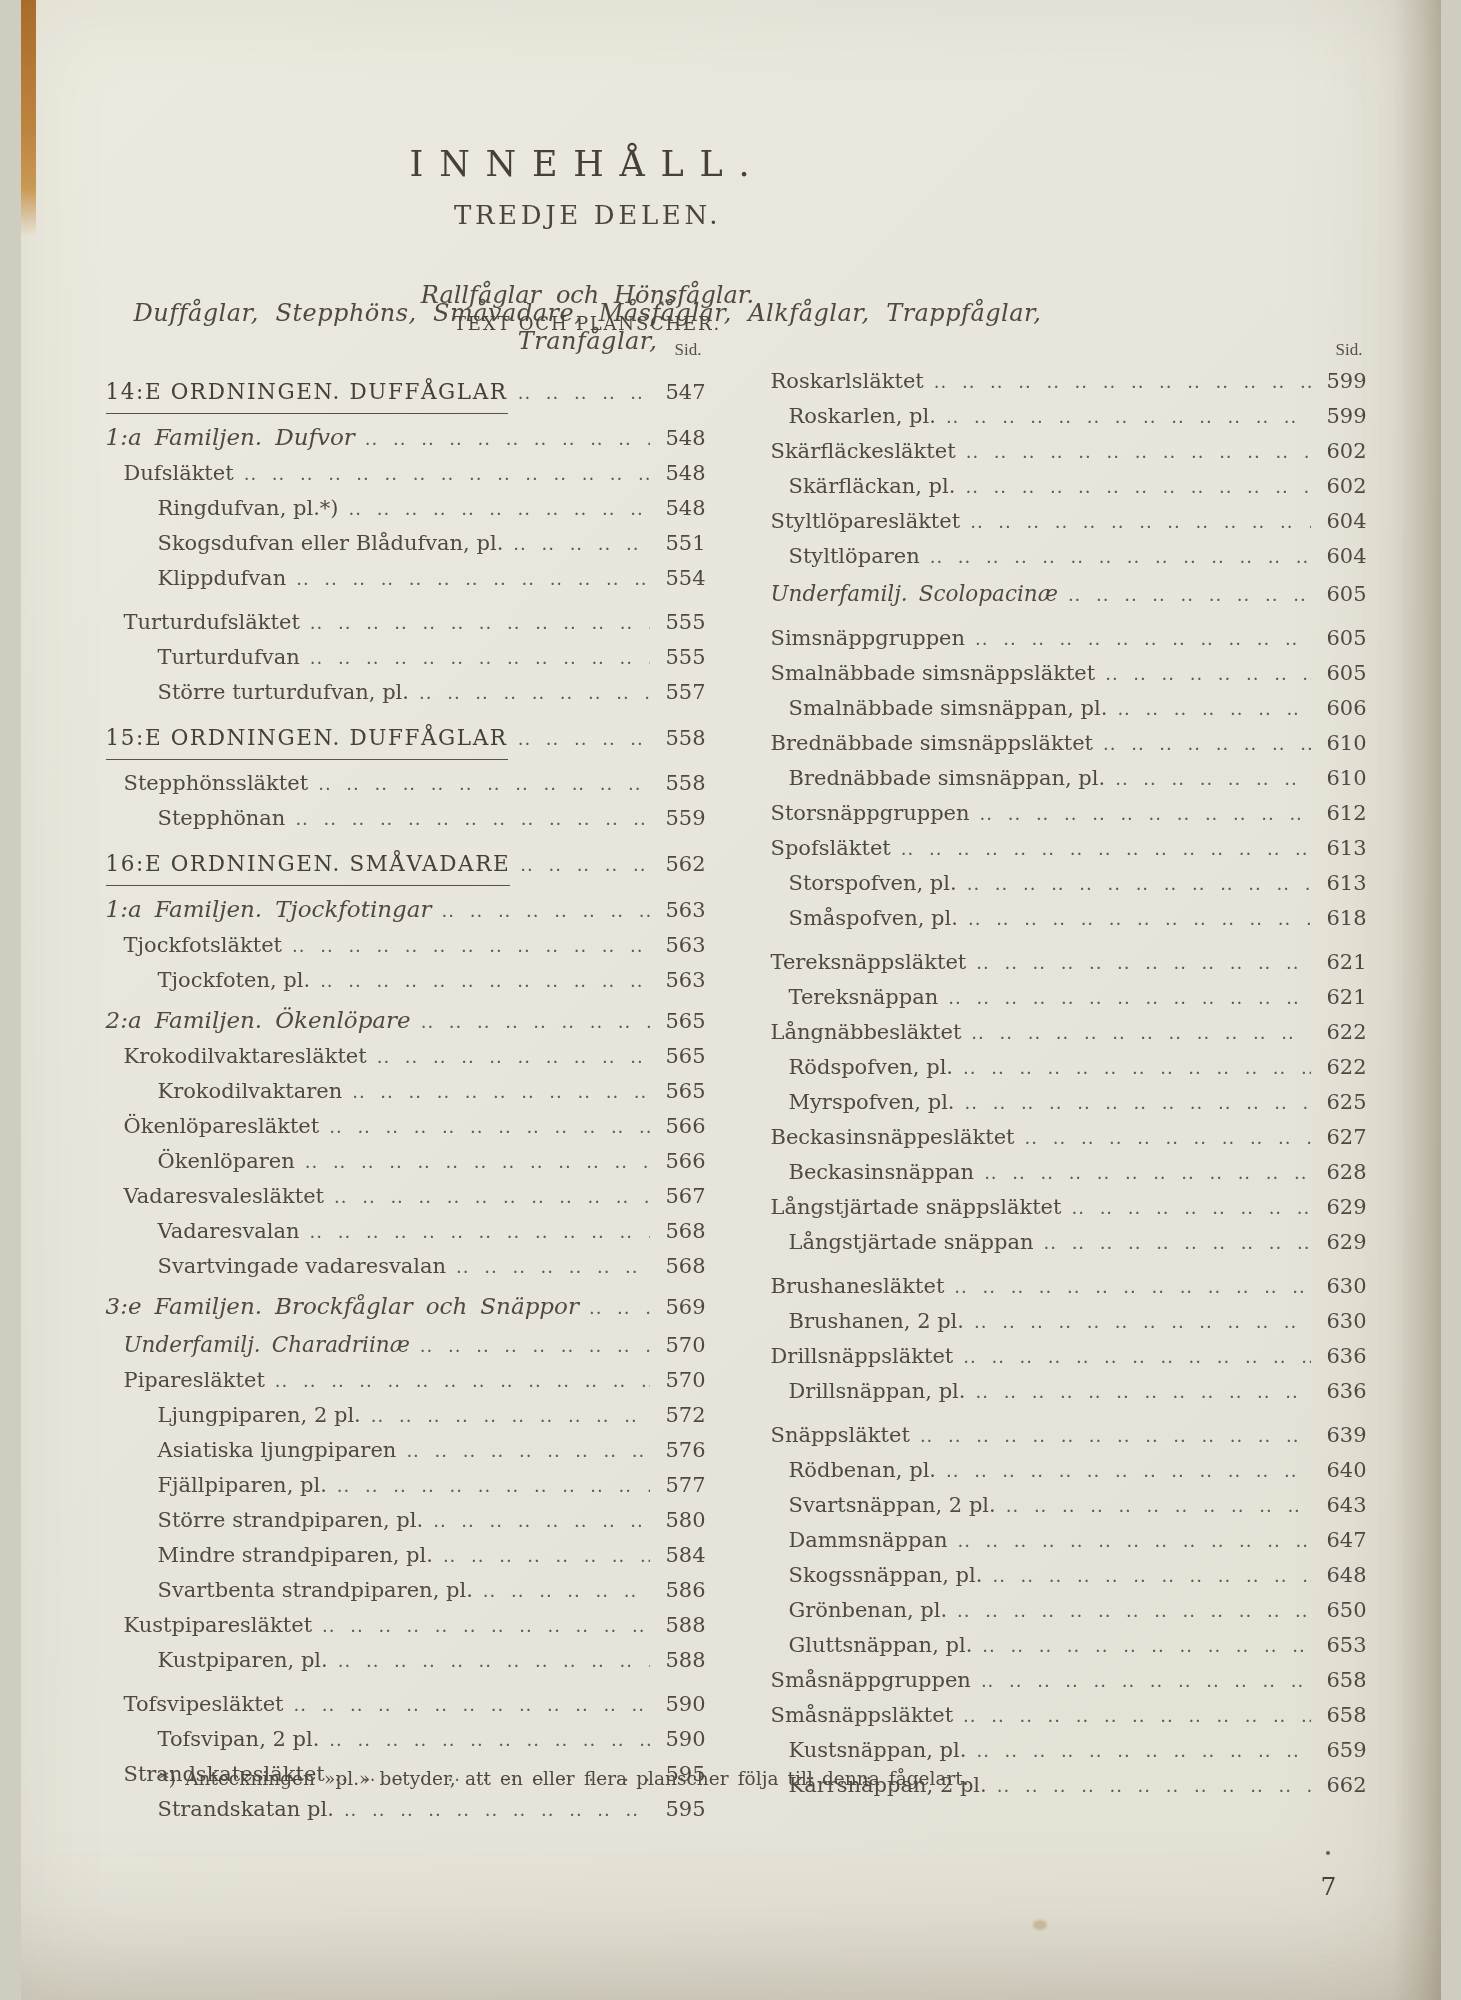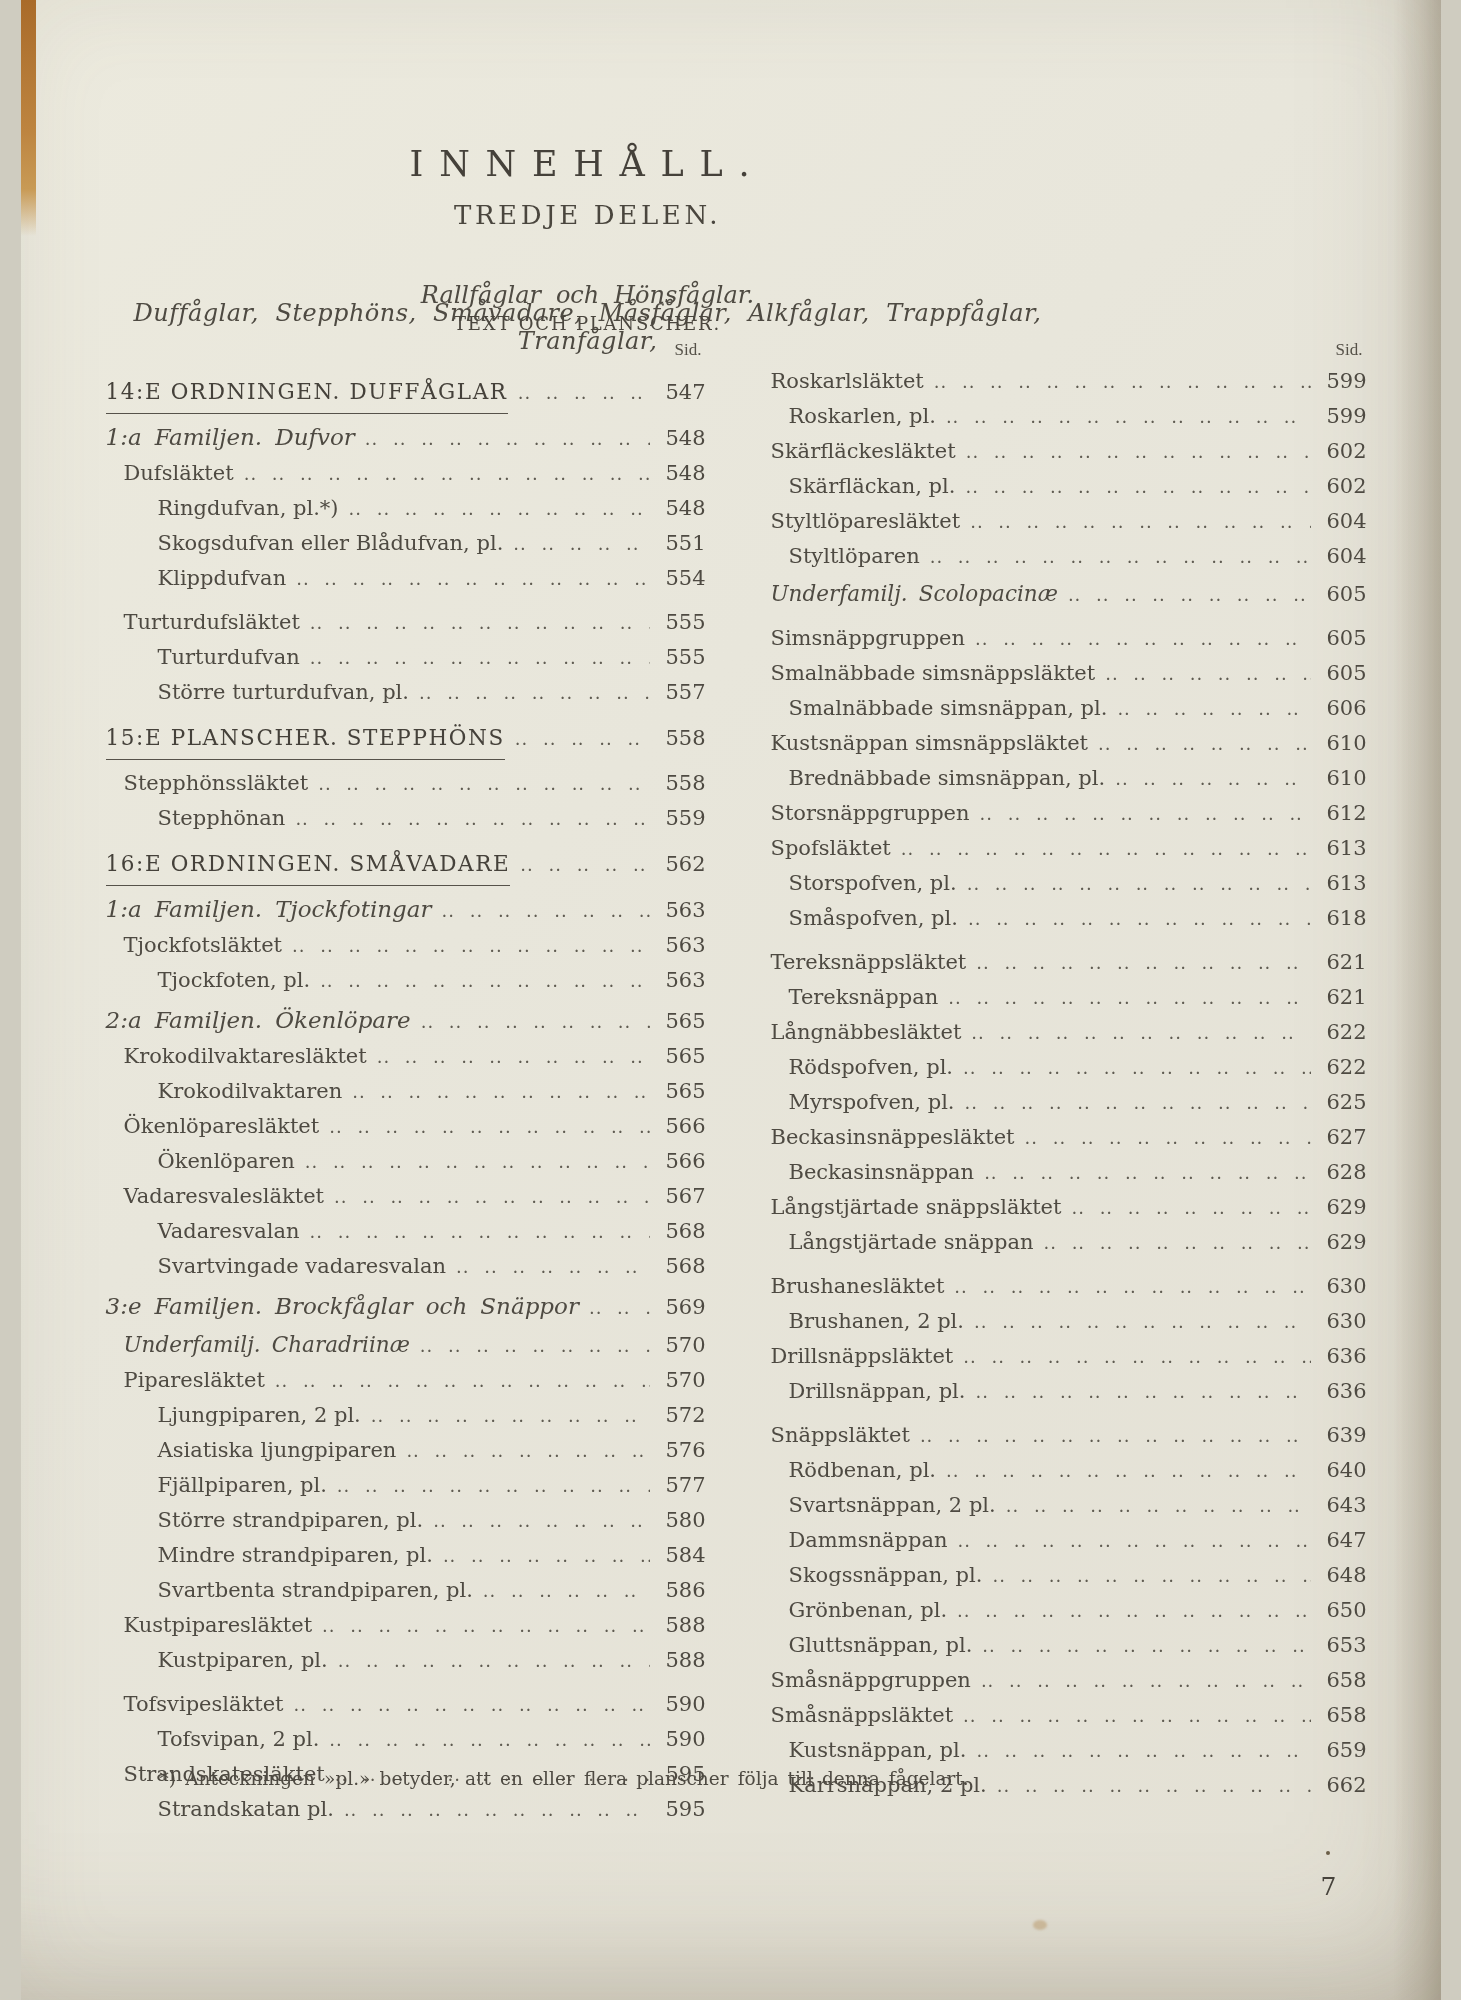--- a/index.html
+++ b/index.html
@@ -115,21 +115,21 @@
     <span class="label">Turturdufvan</span>
     <span class="leader"></span>
     <span class="pagenum">555</span>
   </div>
       <div class="row lvl-2 v-plain">
     <span class="label">Större turturdufvan, pl.</span>
     <span class="leader"></span>
     <span class="pagenum">557</span>
   </div>
       <div class="row lvl-0 v-order">
-    <span class="label">15:E PLANSCHER. STEPPHÖNS</span>
+    <span class="label">15:E ORDNINGEN. DUFFÅGLAR</span>
     <span class="leader"></span>
     <span class="pagenum">558</span>
   </div>
       <div class="row lvl-1 v-plain">
     <span class="label">Stepphönssläktet</span>
     <span class="leader"></span>
     <span class="pagenum">558</span>
   </div>
       <div class="row lvl-2 v-plain">
     <span class="label">Stepphönan</span>
@@ -318,21 +318,21 @@
     <span class="label">Smalnäbbade simsnäppsläktet</span>
     <span class="leader"></span>
     <span class="pagenum">605</span>
   </div>
       <div class="row lvl-1 v-plain">
     <span class="label">Smalnäbbade simsnäppan, pl.</span>
     <span class="leader"></span>
     <span class="pagenum">606</span>
   </div>
       <div class="row lvl-0 v-plain">
-    <span class="label">Kustsnäppan simsnäppsläktet</span>
+    <span class="label">Brednäbbade simsnäppsläktet</span>
     <span class="leader"></span>
     <span class="pagenum">610</span>
   </div>
       <div class="row lvl-1 v-plain">
     <span class="label">Brednäbbade simsnäppan, pl.</span>
     <span class="leader"></span>
     <span class="pagenum">610</span>
   </div>
       <div class="row lvl-0 v-plain">
     <span class="label">Storsnäppgruppen</span>

